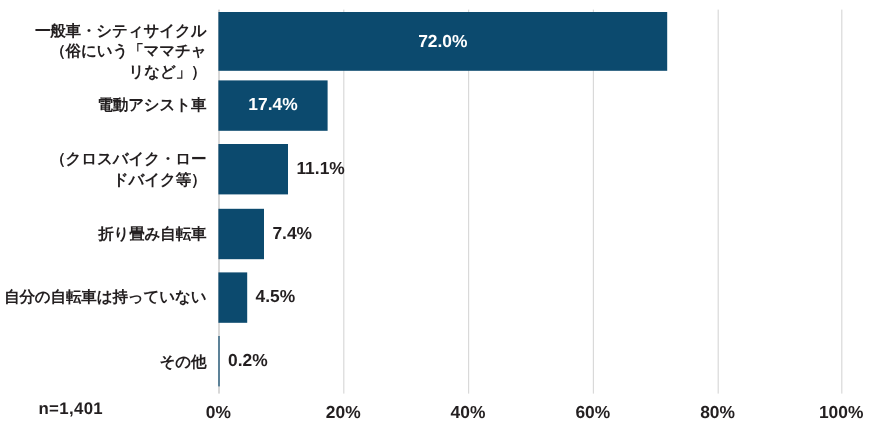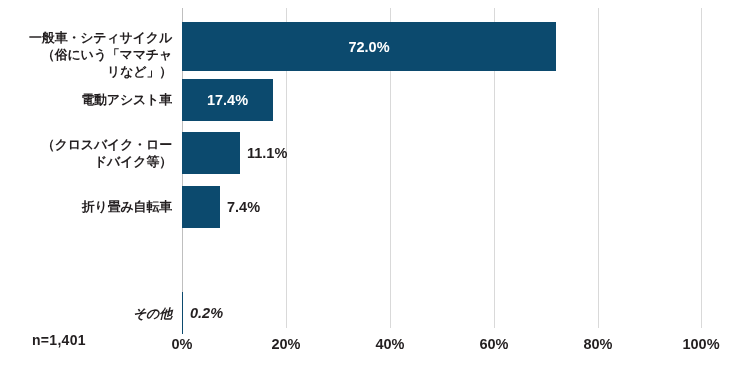--- a/index.html
+++ b/index.html
@@ -36,21 +36,21 @@
     background: #d9d9d9;
   }
   .gridline.axis-zero {
     background: #bfbfbf;
   }
 
   
   .rows {
     position: absolute;
     left: 0;
-    top: 20px;
+    top: 8px;
     width: 684px;
     height: 320px;
   }
   .row {
     position: absolute;
     left: 0;
     width: 740px;
     height: 53.3px;
     display: flex;
     align-items: center;
@@ -183,22 +183,31 @@
     <div class="row" style="top:159.9px;">
       <div class="cat-label" style="top:18px;">
         <span class="l1">折り畳み自転車</span>
       </div>
       <div class="bar-wrap">
         <div class="bar" style="width:38px;"></div>
         <span class="bar-value-outside">7.4%</span>
       </div>
     </div>
 
-
-    <div class="row" style="top:266.5px;font-style:italic;">
+    <div class="row" style="top:213.2px;">
+      <div class="cat-label" style="top:18px;">
+        <span class="l1">自分の自転車は持っていない</span>
+      </div>
+      <div class="bar-wrap">
+        <div class="bar" style="width:24px;"></div>
+        <span class="bar-value-outside">4.5%</span>
+      </div>
+    </div>
+
+    <div class="row" style="top:266.5px;">
       <div class="cat-label" style="top:18px;">
         <span class="l1">その他</span>
       </div>
       <div class="bar-wrap">
         <div class="bar" style="width:1px;"></div>
         <span class="bar-value-outside">0.2%</span>
       </div>
     </div>
 
   </div>

